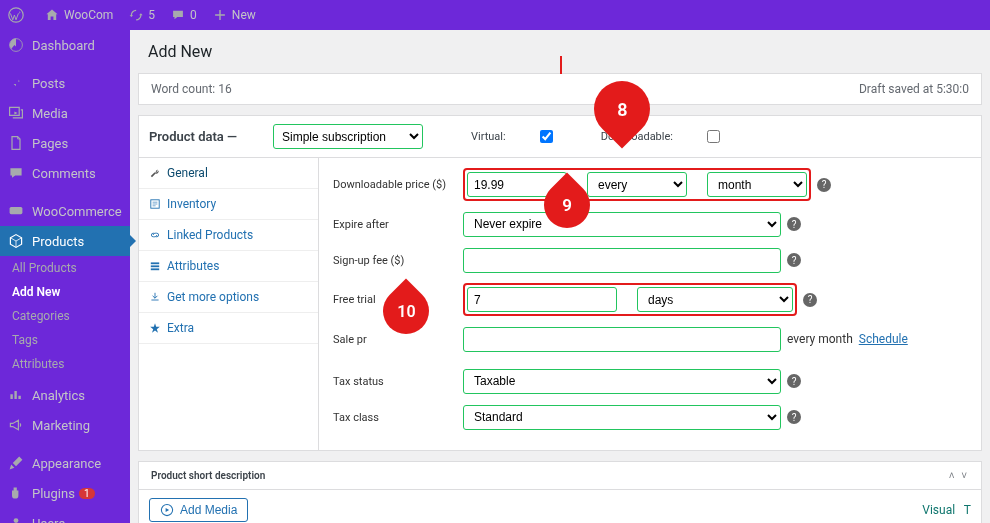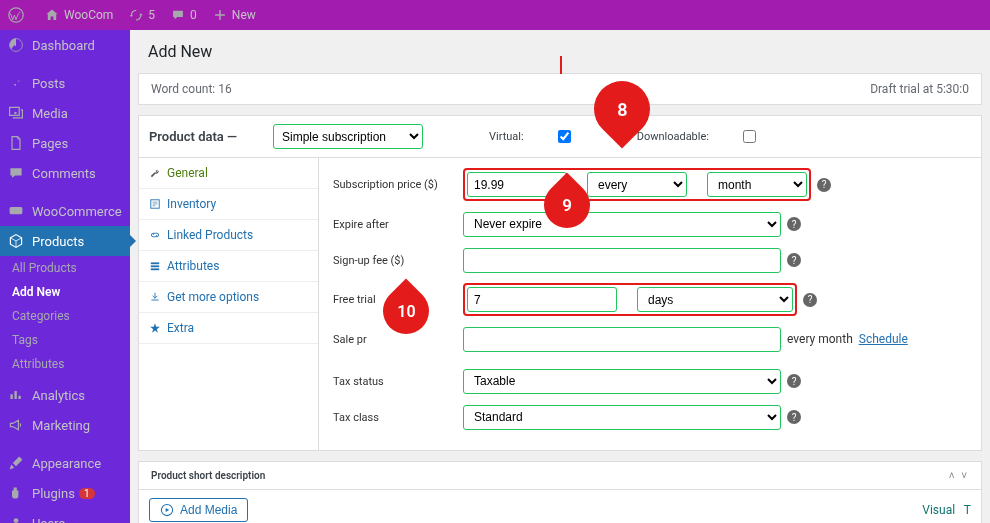--- a/index.html
+++ b/index.html
@@ -1,19 +1,19 @@
 <!DOCTYPE html>
 <html><head>
 <meta charset="utf-8">
 <style>
 * { box-sizing: border-box; margin: 0; padding: 0; }
 body { font-family: -apple-system, BlinkMacSystemFont, "Segoe UI", Roboto, sans-serif; font-size: 13px; color: #3c434a; background: #f0f0f1; width: 990px; height: 523px; overflow: hidden; }
 
 
-.adminbar { background: #a21caf; color: #c3c4c7; height: 30px; display: flex; align-items: center; padding: 0 8px; font-size: 12px; }
+.adminbar { background: #6d28d9; color: #c3c4c7; height: 30px; display: flex; align-items: center; padding: 0 8px; font-size: 12px; }
 .adminbar .ab-item { display: flex; align-items: center; margin-right: 16px; cursor: pointer; }
 .adminbar .ab-item svg { margin-right: 5px; }
 
 
 .sidebar { position: absolute; top: 30px; left: 0; width: 130px; background: #6d28d9; height: calc(100% - 30px); color: #c3c4c7; font-size: 13px; }
 .sidebar .menu-item { display: flex; align-items: center; padding: 7px 8px; cursor: pointer; }
 .sidebar .menu-item.active { background: #2271b1; color: #fff; }
 .sidebar .menu-item svg { margin-right: 8px; flex-shrink: 0; }
 .sidebar .sub-item { padding: 5px 10px 5px 12px; font-size: 12px; cursor: pointer; color: #a7aaad; }
 .sidebar .sub-item.current { color: #fff; font-weight: 600; }
@@ -24,21 +24,21 @@
 .main { margin-left: 130px; padding: 0; height: calc(100% - 30px); position: relative; top: 0; overflow: hidden; }
 .page-title { padding: 12px 18px; font-size: 16px; font-weight: 400; color: #1d2327; }
 
 .editor-status { background: #fff; border: 1px solid #dcdcde; margin: 0 8px 10px 8px; padding: 8px 12px; font-size: 12px; color: #646970; display: flex; justify-content: space-between; position: relative; }
 
 .panel { background: #fff; border: 1px solid #dcdcde; margin: 0 8px 10px 8px; }
 
 .pd-header { display: flex; align-items: center; padding: 8px 10px; border-bottom: 1px solid #dcdcde; font-size: 13px; gap: 30px; }
 .pd-header b { font-weight: 600; }
 .pd-header select { margin-left: 6px; font-size: 12px; padding: 2px 4px; width: 150px; }
-.pd-header .vlabel { margin-left: 36px; font-size: 11px; }
+.pd-header .vlabel { margin-left: 18px; font-size: 11px; }
 
 .pd-body { display: flex; }
 .pd-tabs { width: 180px; border-right: 1px solid #dcdcde; }
 .pd-tab { display: flex; align-items: center; padding: 8px 10px; font-size: 12px; color: #2271b1; border-bottom: 1px solid #eee; cursor: pointer; }
 .pd-tab svg { margin-right: 6px; }
 .pd-tab.extra { color: #2271b1; }
 
 .pd-fields { flex: 1; padding: 10px 14px 10px 14px; position: relative; }
 .field-row { display: flex; align-items: center; margin-bottom: 10px; min-height: 26px; }
 .field-label { width: 130px; font-size: 11px; color: #333; }
@@ -195,41 +195,41 @@
     </div>
 
 </div>
 
 <div class="main">
   <div class="page-title">Add New</div>
 
   <div class="editor-status">
     <div class="red-tick"></div>
     <span>Word count: 16</span>
-    <span>Draft trial at 5:30:0</span>
+    <span>Draft saved at 5:30:0</span>
   </div>
 
   <div class="panel" style="position:relative">
 
     <div class="callout callout-8" style="top:-35px; left:455px;">
         <span>8</span>
       </div>
 
     <div class="pd-header">
       <b>Product data —</b>
       <select class="field-input"><option>Simple subscription</option></select>
       <span class="vlabel">Virtual:</span>
       <input type="checkbox" checked="" style="margin-left: 4px;">
       <span class="vlabel">Downloadable:</span>
       <input type="checkbox" style="margin-left: 4px;">
     </div>
 
     <div class="pd-body">
       <div class="pd-tabs">
-        <div class="pd-tab" style="color:#4d7c0f">
+        <div class="pd-tab" style="color:#0c4a6e">
             <svg width="12" height="12" viewBox="0 0 20 20" fill="#555">
               <path d="M14 4a4 4 0 01-5 5l-6 6 2 2 6-6a4 4 0 005-5l-3 3-2-2z"></path>
             </svg>
             <span>General</span>
           </div>
         <div class="pd-tab">
             <svg width="12" height="12" viewBox="0 0 20 20" fill="#2271b1">
               <rect x="3" y="3" width="14" height="14" fill="none" stroke="#2271b1" stroke-width="1.5"></rect>
               <path d="M6 7h8M6 10h8M6 13h5" stroke="#2271b1"></path>
             </svg>
@@ -259,21 +259,21 @@
             <svg width="12" height="12" viewBox="0 0 20 20" fill="#2271b1">
               <path d="M10 2l2 6h6l-5 4 2 6-5-4-5 4 2-6-5-4h6z"></path>
             </svg>
             <span>Extra</span>
           </div>
       </div>
 
       <div class="pd-fields">
 
         <div class="field-row">
-          <div class="field-label">Subscription price ($)</div>
+          <div class="field-label">Downloadable price ($)</div>
           <div class="hi-box">
             <input class="field-input" style="width: 100px;" value="19.99">
             <select class="field-input" style="width:100px"><option>every</option></select>
             <select class="field-input" style="width:100px"><option>month</option></select>
           </div>
           <span class="help-q">?</span>
         </div>
 
         <div class="field-row">
           <div class="field-label">Expire after</div>

